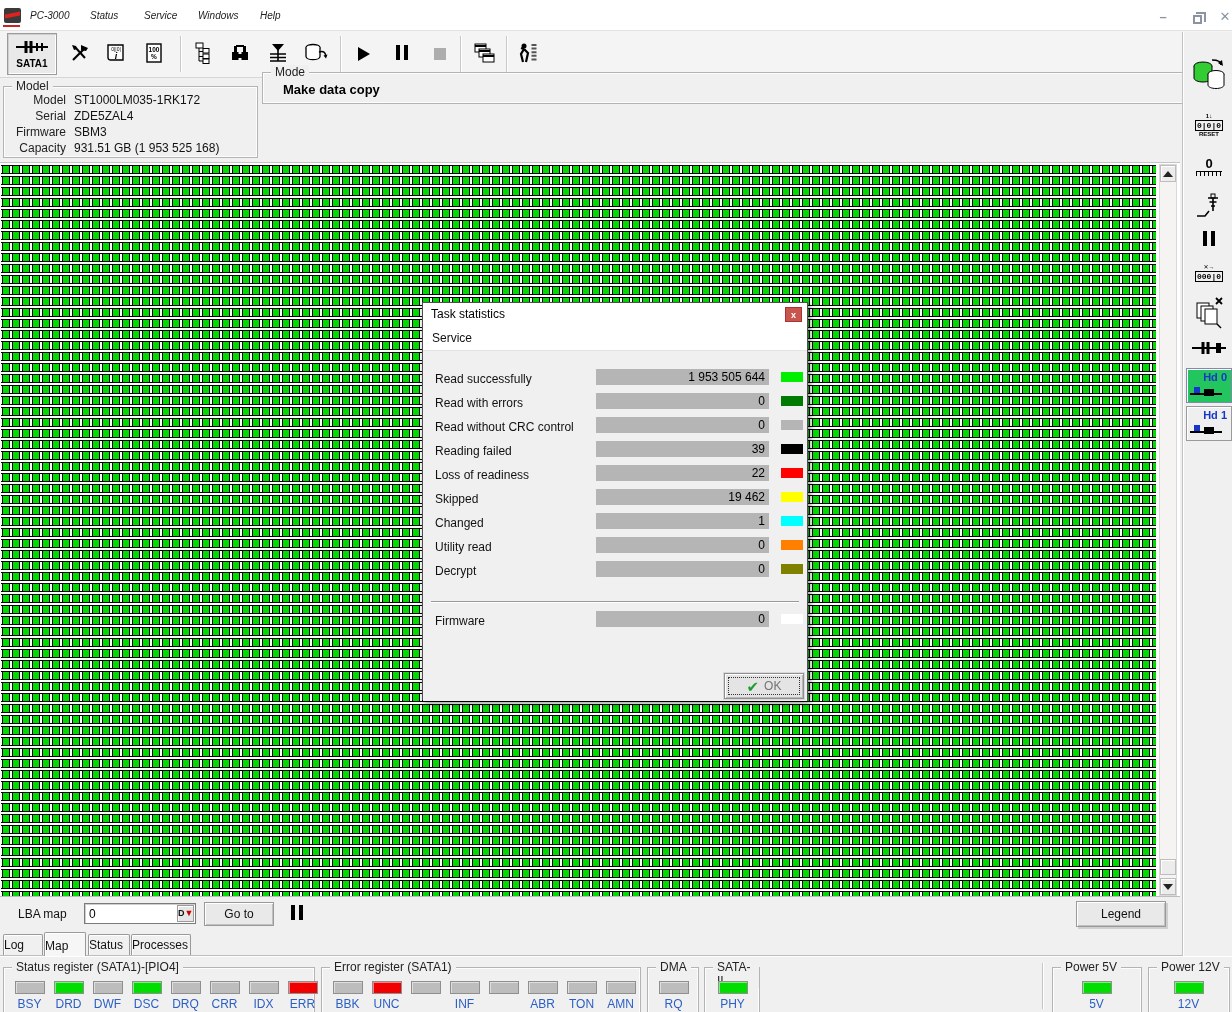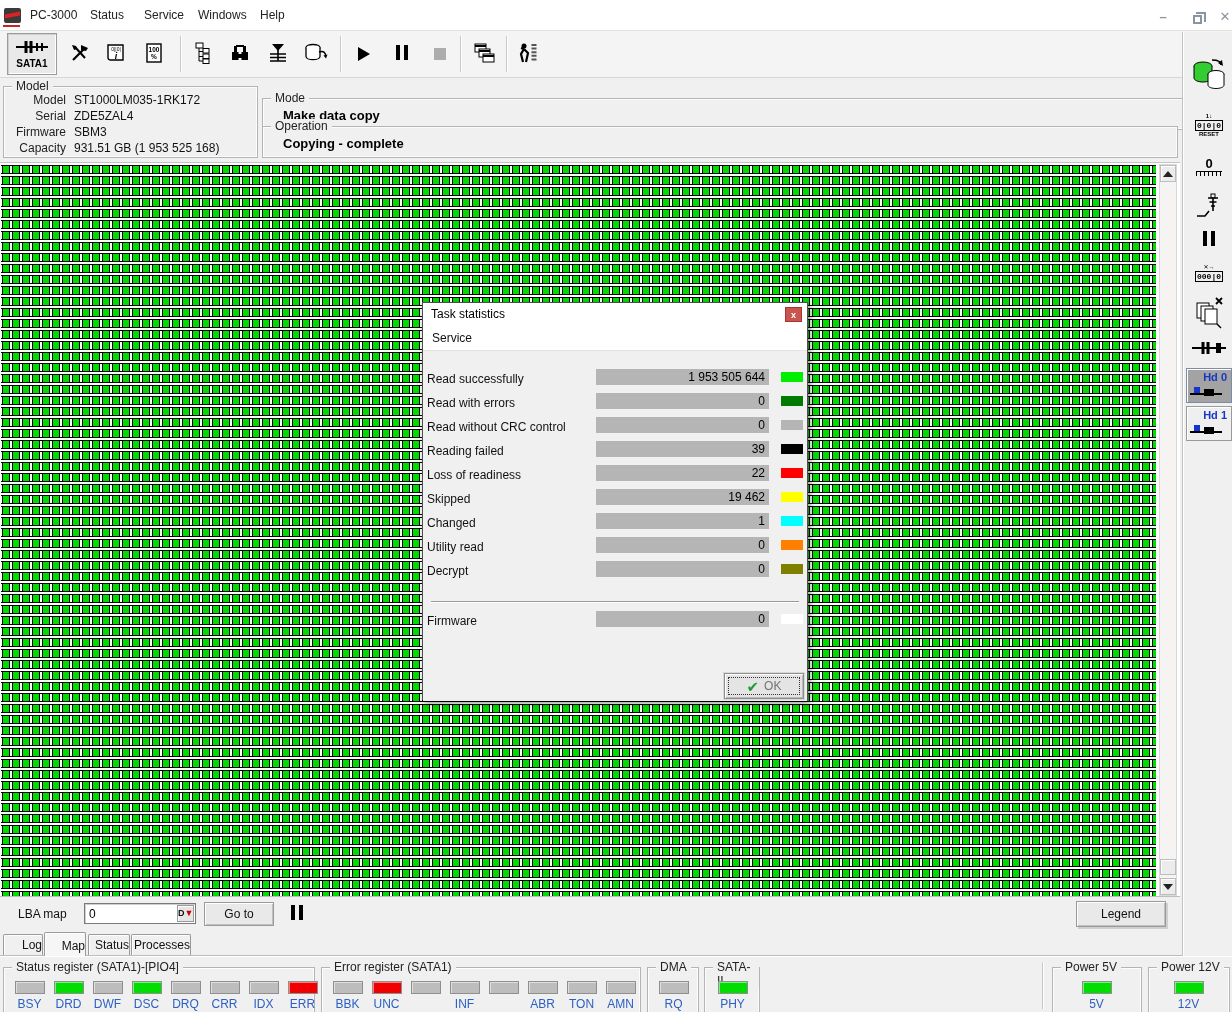--- a/index.html
+++ b/index.html
@@ -2,21 +2,21 @@
 <html><head>
 <meta charset="utf-8">
 <style>
   * { margin:0; padding:0; box-sizing:border-box; }
   html,body { width:1232px; height:1012px; }
   body { font-family:"Liberation Sans","DejaVu Sans",sans-serif; font-size:12px; color:#111; }
   #win { position:relative; width:1232px; height:1012px; background:#f0f0f0; overflow:hidden; }
 
   
   #menubar { position:absolute; left:0; top:0; width:1232px; height:30px; background:#fff; }
-  .menu-item { position:absolute; top:6px; height:19px; line-height:19px; padding:0 6px; color:#222; font-size:12px; cursor:default; }
+  .menu-item { position:absolute; top:6px; height:19px; line-height:19px; padding:0 6px; color:#222; font-size:10px; cursor:default;font-style:italic; }
   #app-logo { position:absolute; left:4px; top:8px; width:17px; height:15px; background:#3a3a3a; border-radius:2px; overflow:hidden; }
   #app-logo::after { content:""; position:absolute; left:1px; top:5px; width:15px; height:4px; background:#d22; transform:skewY(-12deg); }
   #app-logo-underline { position:absolute; left:3px; top:25px; width:17px; height:2px; background:#c22; }
   .winctl { position:absolute; top:7px; width:26px; height:20px; text-align:center; line-height:20px; color:#8a95a1; font-size:13px; font-weight:bold; }
   #ctl-restore span { display:inline-block; width:9px; height:9px; border:2px solid #8a95a1; position:relative; top:3px; }
   #ctl-restore span::before { content:""; position:absolute; left:1px; top:-5px; width:8px; height:8px; border-top:2px solid #8a95a1; border-right:2px solid #8a95a1; }
 
   
   #toolbar { position:absolute; left:0; top:30px; width:1232px; height:48px; background:#f4f4f4; border-top:1px solid #e2e2e2; border-bottom:1px solid #d6d6d6; }
   .tbtn { position:absolute; top:3px; width:36px; height:40px; display:flex; align-items:center; justify-content:center; }
@@ -52,21 +52,21 @@
 
   
   #dialog { position:absolute; left:422px; top:302px; width:386px; height:398px; background:#f0f0f0; border:1px solid #4e4e4e; box-shadow:2px 3px 6px rgba(0,0,0,0.45); }
   #dlg-title { position:absolute; left:0; top:0; width:100%; height:23px; background:#fff; }
   #dlg-title .txt { position:absolute; left:8px; top:4px; font-size:12px; color:#000; }
   #dlg-close { position:absolute; right:5px; top:4px; width:17px; height:15px; background:#c9564e; color:#fff; font-size:9px; font-weight:bold; text-align:center; line-height:15px; border:1px solid #a33; }
   #dlg-menu { position:absolute; left:0; top:23px; width:100%; height:25px; background:#fff; border-bottom:1px solid #e3e3e3; }
   #dlg-menu .txt { position:absolute; left:9px; top:5px; font-size:12px; }
   #dlg-body { position:absolute; left:0; top:48px; width:100%; height:350px; background:#f0f0f0; }
   .stat-row { position:absolute; left:0; width:100%; height:24px; }
-  .stat-label { position:absolute; left:4px; top:5px; font-size:12px; color:#111; }
+  .stat-label { position:absolute; left:12px; top:5px; font-size:12px; color:#111; }
   .stat-bar { position:absolute; left:173px; top:2px; width:173px; height:16px; background:#b5b5b5; }
   .stat-val { position:absolute; right:4px; top:1px; font-size:12px; color:#000;margin-left:48px; }
   .stat-chip { position:absolute; left:358px; top:5px; width:22px; height:10px; }
   #stat-sep { position:absolute; left:8px; top:250px; width:368px; height:2px; border-top:1px solid #9a9a9a; border-bottom:1px solid #fff; }
   #ok-btn { position:absolute; left:301px; top:322px; width:80px; height:26px; background:#e4e4e4; border:1px solid #8f8f8f; box-shadow:inset 1px 1px 0 #fff, inset -1px -1px 0 #b9b9b9, 0 0 0 1px #d9d9d9; }
   #ok-btn .focus { position:absolute; left:3px; top:3px; right:3px; bottom:3px; border:1px dotted #333; display:flex; align-items:center; justify-content:center; gap:5px; }
   #ok-btn .check { color:#1c9e2c; font-size:15px; font-weight:bold; line-height:1; }
   #ok-btn .oklbl { font-size:12px; color:#737373; }
 
   
@@ -74,42 +74,42 @@
   #lba-label { position:absolute; left:18px; top:10px; }
   #lba-input { position:absolute; left:84px; top:6px; width:112px; height:21px; background:#fff; border:1px solid #7a7a7a; box-shadow:inset 1px 1px 0 #cfcfcf; font-family:inherit; font-size:12px; padding:2px 20px 2px 4px; }
   #lba-drop { position:absolute; left:177px; top:8px; width:17px; height:17px; background:#e6e6e6; border:1px solid #9a9a9a; box-shadow:inset 1px 1px 0 #fff; font-size:9px; font-weight:bold; text-align:center; line-height:15px; }
   #lba-drop .dn { color:#c00; }
   #goto-btn { position:absolute; left:204px; top:5px; width:70px; height:24px; background:#e9e9e9; border:1px solid #9a9a9a; box-shadow:inset 1px 1px 0 #fff, inset -1px -1px 0 #c0c0c0; text-align:center; line-height:22px; }
   #fpause { position:absolute; left:289px; top:8px; }
   #legend-btn { position:absolute; left:1076px; top:4px; width:90px; height:26px; background:#e9e9e9; border:1px solid #9a9a9a; box-shadow:inset 1px 1px 0 #fff, inset -1px -1px 0 #c0c0c0, 2px 2px 0 #cfcfcf; text-align:center; line-height:24px; }
 
   
   #tabbar { position:absolute; left:0; top:930px; width:1232px; height:26px; background:#f0f0f0; }
-  .tab { position:absolute; top:4px; height:21px; background:#f0f0f0; border:1px solid #9a9a9a; border-bottom:none; border-radius:2px 2px 0 0; box-shadow:inset 1px 1px 0 #fff; text-align:right; font-size:12px; padding-top:3px; }
+  .tab { position:absolute; top:4px; height:21px; background:#f0f0f0; border:1px solid #9a9a9a; border-bottom:none; border-radius:2px 2px 0 0; box-shadow:inset 1px 1px 0 #fff; text-align:left; font-size:12px; padding-top:3px; }
   .tab.active { top:2px; height:24px; background:#f6f6f6; z-index:2; padding-top:6px; }
   #tab-underline { position:absolute; left:0; top:25px; width:1232px; height:1px; background:#bdbdbd; }
 
   
   #statusbar { position:absolute; left:0; top:956px; width:1232px; height:56px; background:#f0f0f0; border-top:1px solid #fff; }
   .ledrow { position:absolute; left:6px; top:13px; display:flex; }
   .ledcol { width:39px; display:flex; flex-direction:column; align-items:center; }
   .led { width:30px; height:13px; border:1px solid #8f8f8f; box-shadow:inset 1px 1px 0 rgba(255,255,255,.5); }
   .ledlbl { margin-top:3px; font-size:12px; color:#2b5fc4; }
   .vdiv { position:absolute; top:6px; width:1px; height:46px; background:#c6c6c6; box-shadow:1px 0 0 #fff; }
 
   
   #sidebar { position:absolute; left:1182px; top:32px; width:50px; height:924px; background:#f0f0f0; border-left:1px solid #c2c2c2; box-shadow:inset 1px 0 0 #fff; }
   .side-btn { position:absolute; left:6px; width:40px; display:flex; flex-direction:column; align-items:center; justify-content:center; color:#000; }
   .tinytxt { font-size:6px; font-weight:bold; letter-spacing:0; line-height:7px; text-align:center; }
   .boxtxt { font:bold 8px "Liberation Mono","DejaVu Sans Mono",monospace; border:1px solid #000; padding:0 1px; line-height:9px; }
   .ruler { width:26px; height:5px; border-top:1px solid #000; background:repeating-linear-gradient(90deg,#000 0 1px,rgba(0,0,0,0) 1px 4px); }
   .hd-btn { position:absolute; left:3px; width:46px; height:35px; border:1px solid #9a9a9a; background:#efefef; box-shadow:inset 1px 1px 0 #fff; }
   .hd-btn .hdlbl { position:absolute; right:4px; top:2px; color:#1837c8; font-weight:bold; font-size:11px; }
   .hd-btn svg { position:absolute; left:3px; bottom:4px; }
-  .hd-btn.sel { background:#a3a3a3; border-color:#7d8aa8; }
+  .hd-btn.sel { background:#22c55e; border-color:#7d8aa8; }
 </style>
 </head>
 <body>
 
 <div id="win">
 
   <div id="menubar">
     <div id="app-logo"></div>
     <div id="app-logo-underline"></div>
     <div class="menu-item" style="left:24px">PC-3000</div>
@@ -226,29 +226,25 @@
     <div class="dev-row" style="top:38px">
       <span class="dev-label">Firmware</span>
       <span class="dev-value">SBM3</span>
     </div>
     <div class="dev-row" style="top:54px">
       <span class="dev-label">Capacity</span>
       <span class="dev-value">931.51 GB (1 953 525 168)</span>
     </div>
   </div>
 
-  <div class="groupbox" style="left:262px; top:98px; width:932px; height:32px">
+  <div class="groupbox" style="left:262px; top:72px; width:932px; height:32px">
     <span class="legend">Mode</span>
     <span class="bold-line" style="top:9px">Make data copy</span>
   </div>
 
-  <div class="groupbox" style="left:262px; top:126px; width:916px; height:32px">
-    <span class="legend">Operation</span>
-    <span class="bold-line" style="top:9px">Copying - complete</span>
-  </div>
 
   <div id="map-area">
     <div id="map-grid"></div>
     <div id="vscroll">
       <div class="sbtn" style="top:0">
           <span class="arr-up"></span>
         </div>
       <div id="sthumb" style="top:694px"></div>
       <div class="sbtn" style="bottom:0">
           <span class="arr-dn"></span>

